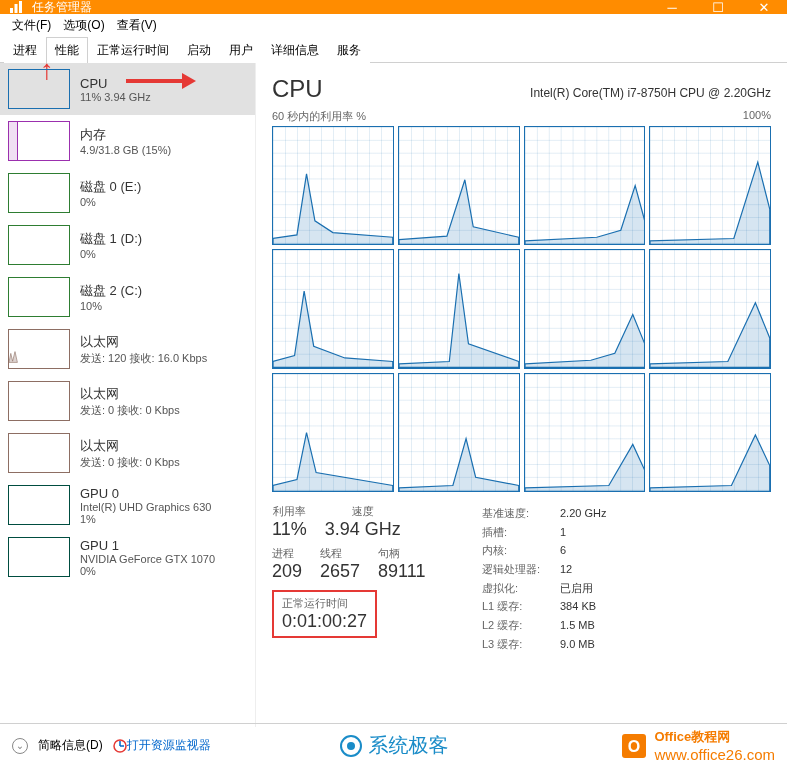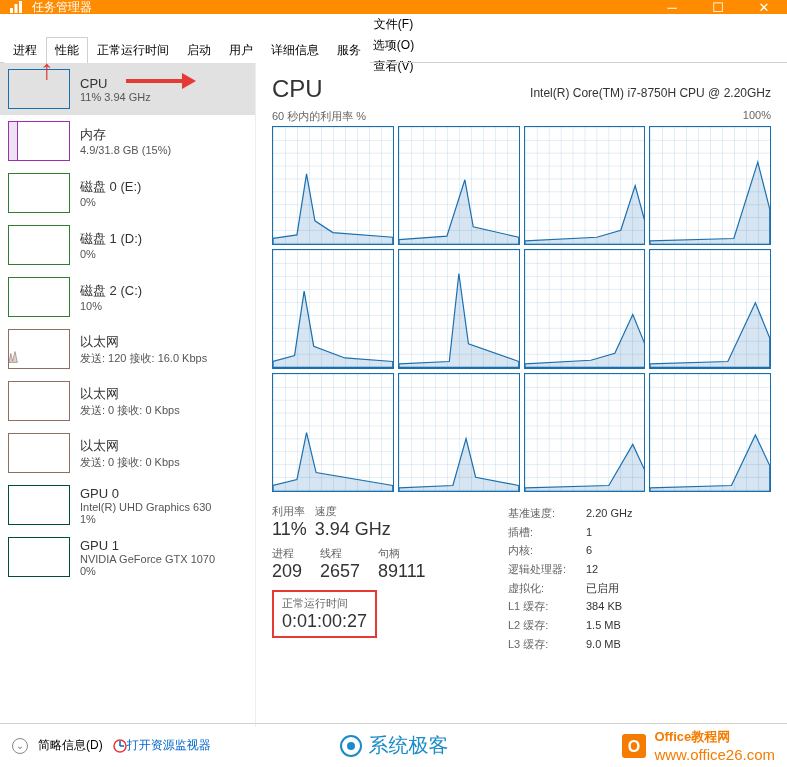--- a/index.html
+++ b/index.html
@@ -4,21 +4,21 @@
 <style>
 * { margin: 0; padding: 0; box-sizing: border-box; font-family: "Microsoft YaHei", "Segoe UI", sans-serif; }
 body { width: 787px; height: 767px; background: #fff; position: relative; overflow: hidden; }
 
 .titlebar { height: 14px; background: #ff8c00; display: flex; align-items: center; padding-left: 8px; color: #fff; }
 .titlebar .icon { width: 16px; height: 16px; margin-right: 8px; display: flex; align-items: center; justify-content: center; }
 .titlebar .title { font-size: 12px; flex: 1; }
 .titlebar .wbtns { display: flex; }
 .titlebar .wbtn { width: 46px; height: 30px; display: flex; align-items: center; justify-content: center; font-size: 13px; color: #fff; }
 
-.menubar { height: 22px; background: #fff; border-bottom: 0px; display: flex; align-items: center; padding: 0 6px; font-size: 12px; flex-direction: column; }
+.menubar { height: 22px; background: #fff; border-bottom: 0px; display: flex; align-items: center; padding: 0 6px; font-size: 12px; }
 .menubar .item { padding: 2px 6px; }
 
 .tabs { display: flex; align-items: flex-end; font-size: 12px; border-bottom: 1px solid #d0d0d0; padding: 0 4px; position: relative; }
 .tabs .tab { padding: 4px 8px; border: 1px solid transparent; border-bottom: none; position: relative; top: 1px; background: #fff; }
 .tabs .tab.active { border-color: #d0d0d0; background: #fff; }
 .red-arrow-up { position: absolute; left: 40px; top: 18px; color: #e53935; font-size: 28px; font-weight: bold; }
 
 .content { display: flex; height: 664px; }
 
 .sidebar { width: 256px; border-right: 1px solid #eee; overflow: hidden; }
@@ -46,29 +46,29 @@
 .graph-grid { display: grid; grid-template-columns: repeat(4, 1fr); grid-template-rows: repeat(3, 1fr); gap: 4px; height: 366px; margin-top: 2px; }
 .core { border: 1px solid #1a6fb0; position: relative; background-image:
   linear-gradient(to right, rgba(26,111,176,0.12) 1px, transparent 1px),
   linear-gradient(to bottom, rgba(26,111,176,0.12) 1px, transparent 1px);
   background-size: 10% 11%; }
 .core svg { position:absolute; bottom:0; left:0; width:100%; height:100%; }
 .core svg path { stroke:#1a6fb0; stroke-width:1; fill:rgba(26,111,176,0.18); }
 
 .stats { display: flex; margin-top: 12px; font-size: 11px; color: #555; }
 .stats-left { width: 210px; }
-.stat-row { display: flex; gap: 8px; }
+.stat-row { display: flex; gap: 18px; text-align: center; }
 .stat-block .lbl { font-size: 11px; color: #666; }
 .stat-block .val { font-size: 18px; color: #333; }
 .stat-row2 { display: flex; gap: 18px; margin-top: 6px; }
 .uptime-box { border: 2px solid #e53935; padding: 4px 8px; margin-top: 8px; display: inline-block; }
 .uptime-box .lbl { font-size: 11px; color: #666; }
 .uptime-box .val { font-size: 18px; color: #333; }
 
-.stats-right { margin-left: 26px; }
+.stats-right { }
 .kv { display: flex; font-size: 11px; line-height: 1.7; }
 .kv .k { width: 78px; color: #666; }
 .kv .v { color: #333; }
 
 .footer { position: absolute; bottom: 0; left:0; right:0; height: 44px; border-top: 1px solid #d0d0d0; display: flex; align-items: center; padding: 0 12px; font-size: 12px; }
 .footer .left { display: flex; align-items: center; gap: 10px; }
 .footer .circ { width:16px; height:16px; border:1px solid #888; border-radius:50%; display:flex; align-items:center; justify-content:center; font-size:10px; color:#888; }
 .footer .link { color: #0066cc; display:flex; align-items:center; }
 .footer .center { position:absolute; left:50%; transform:translateX(-50%); display:flex; align-items:center; gap:6px; color:#1a8cc8; font-size:20px; }
 .footer .right { margin-left:auto; display:flex; align-items:center; gap:6px; }

